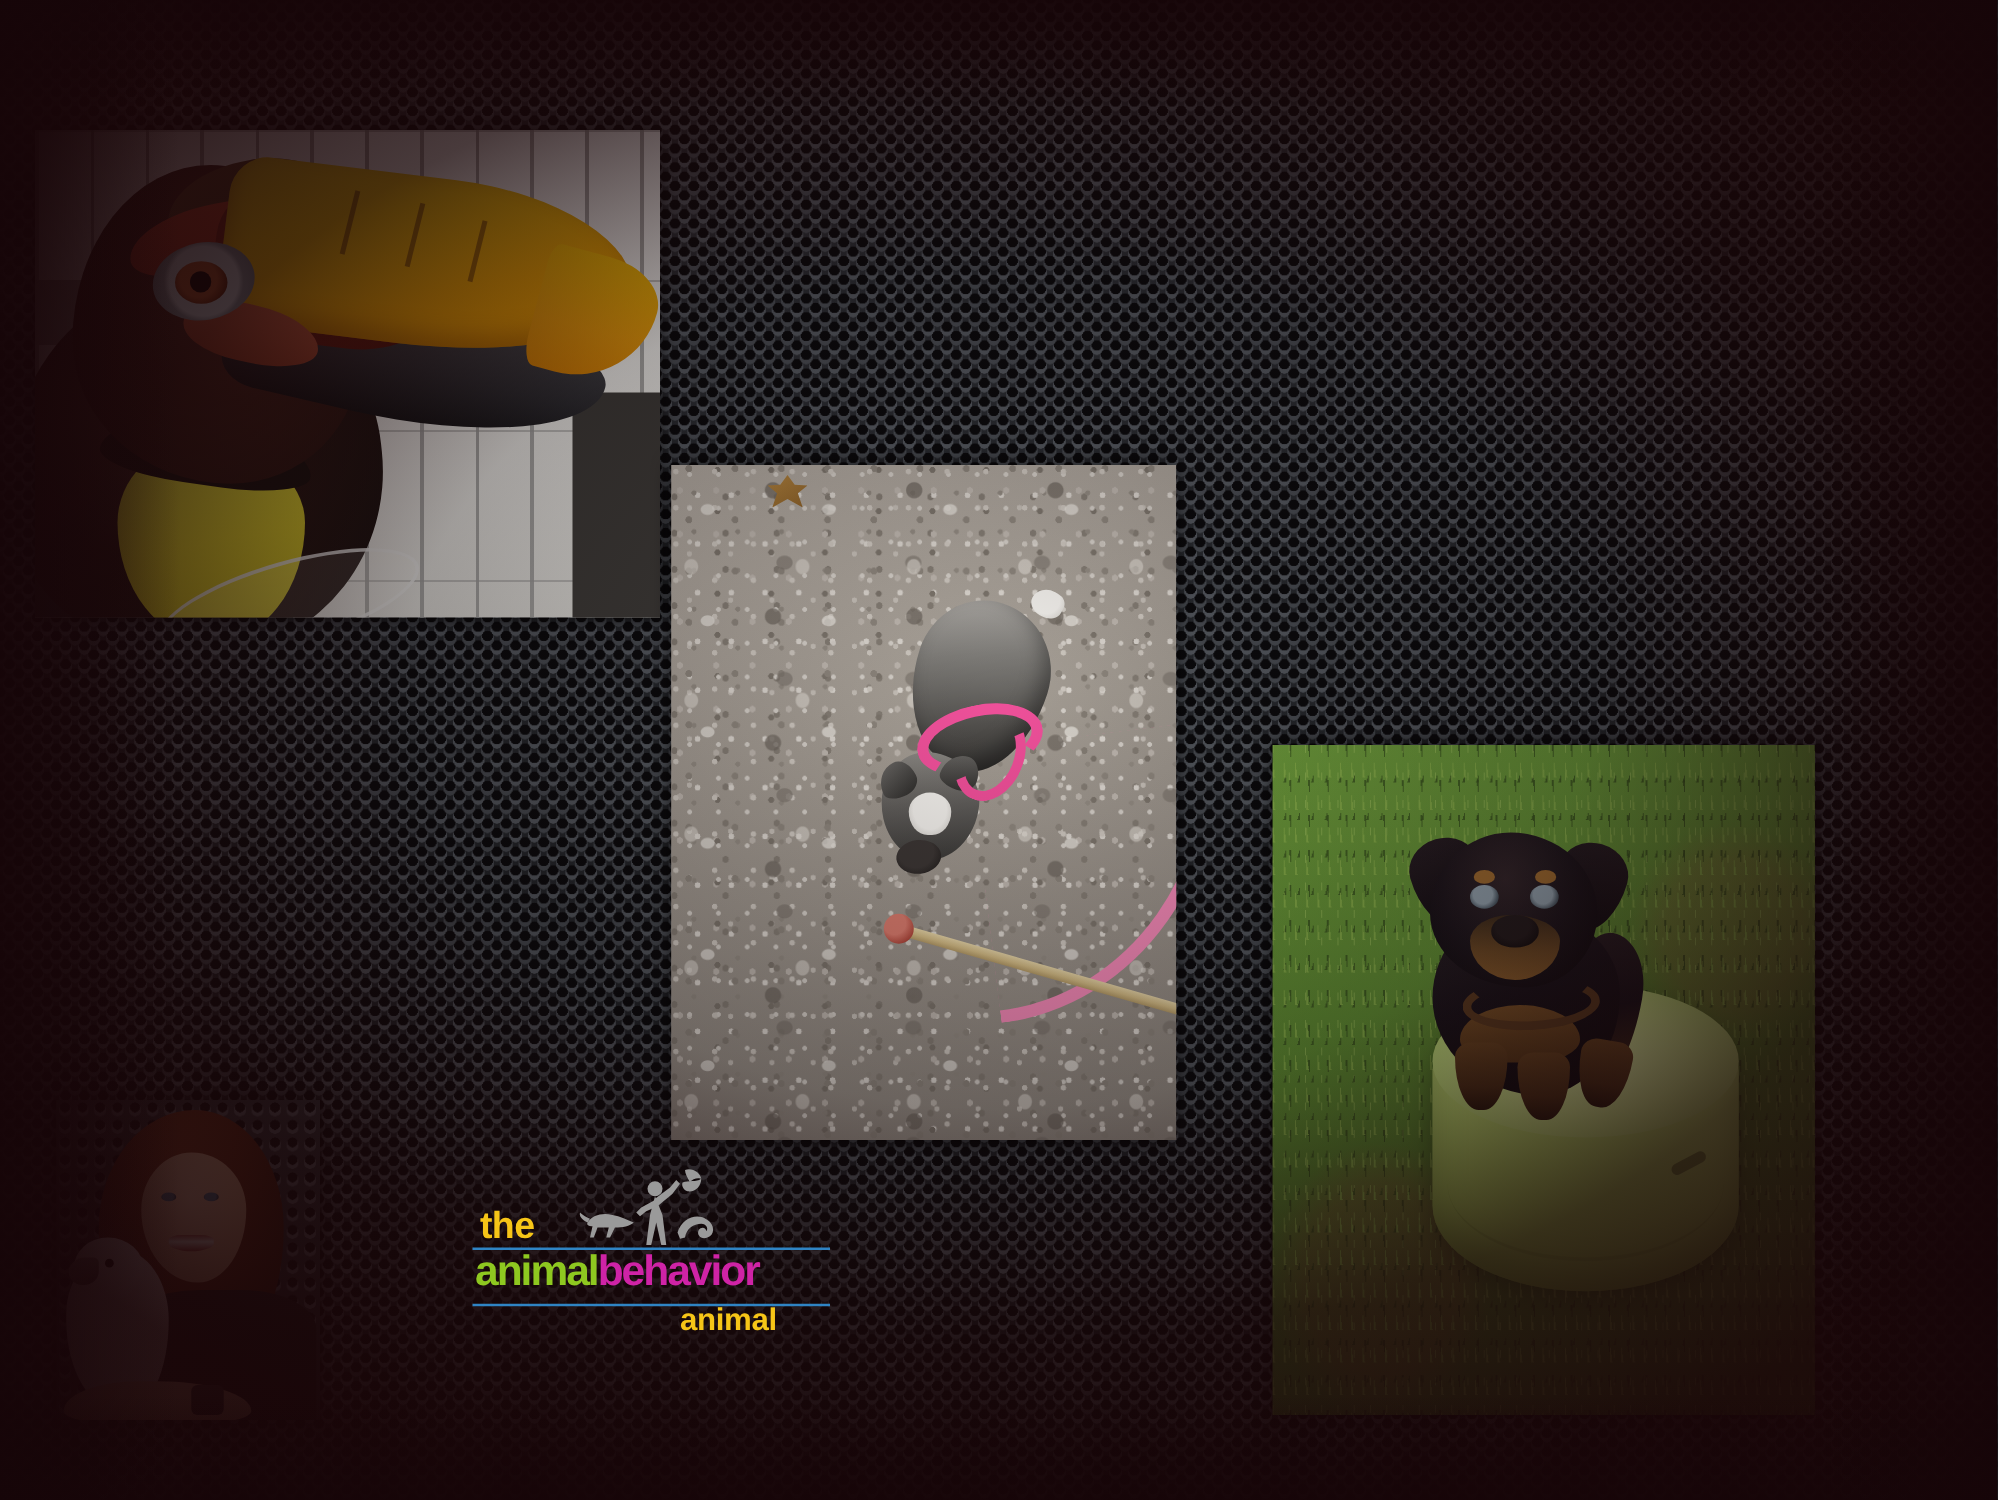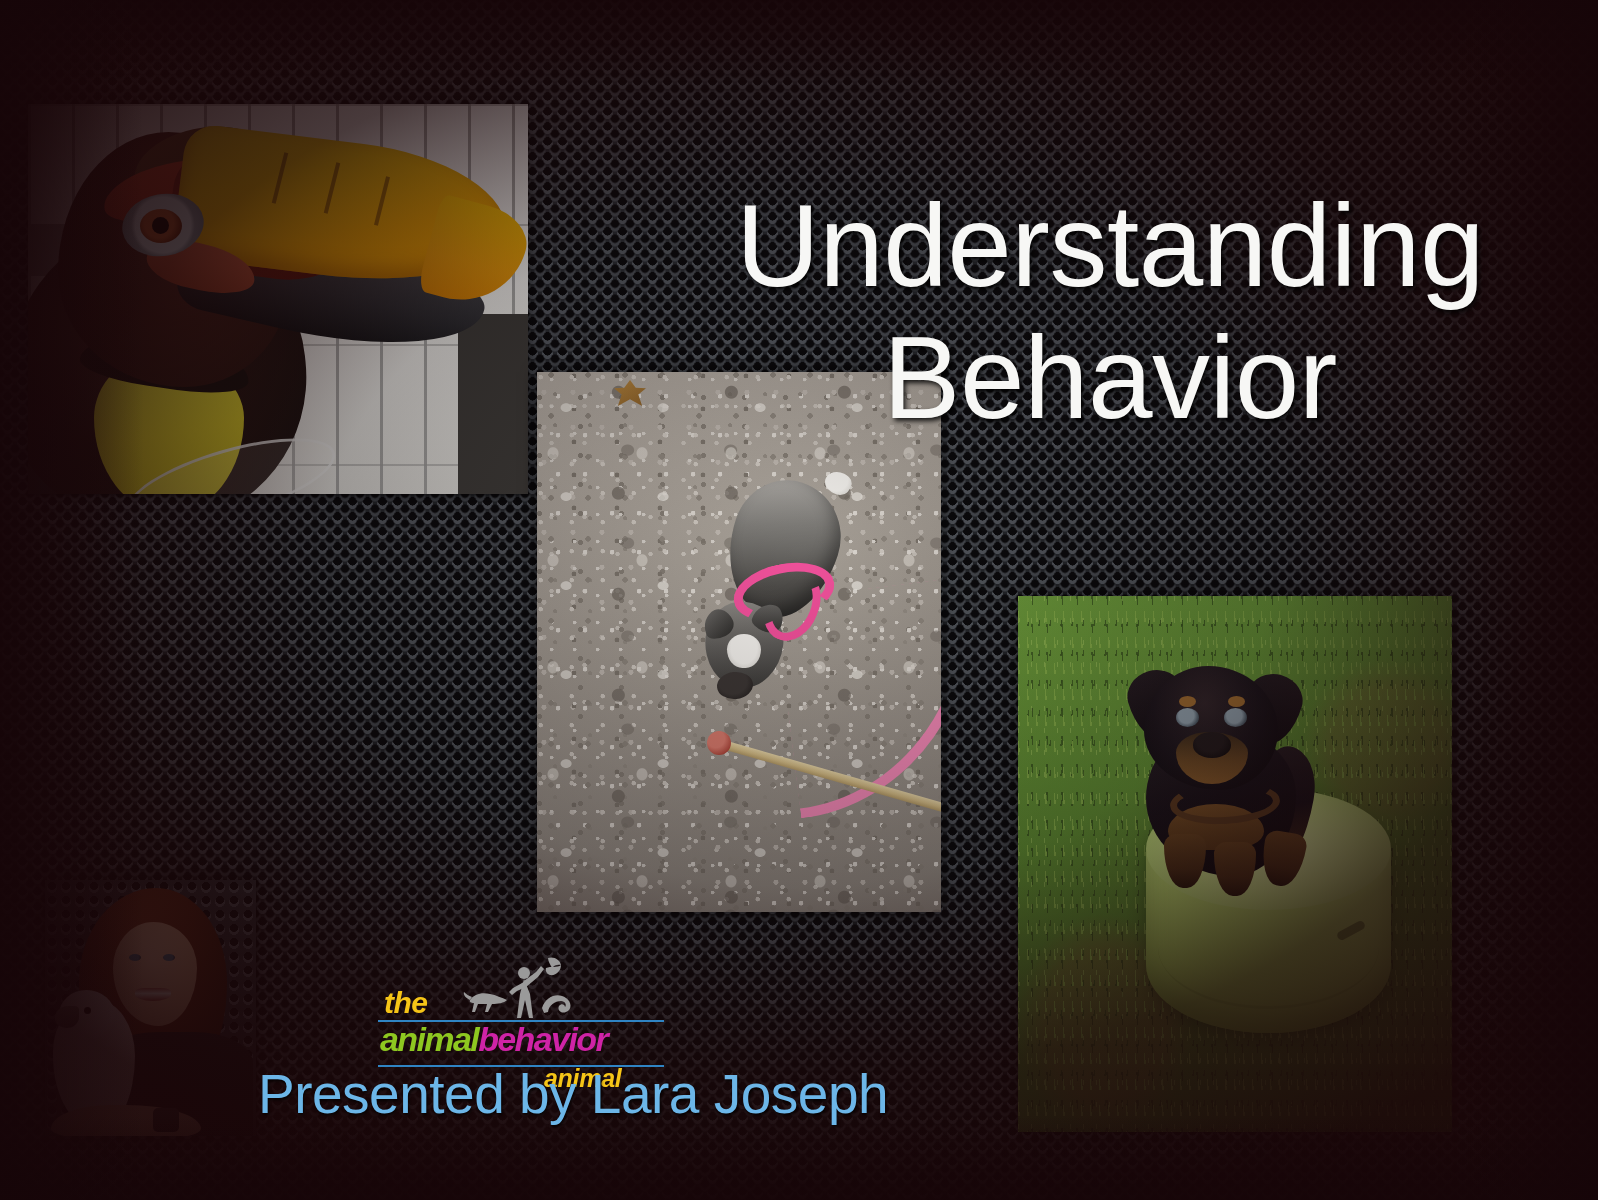--- a/index.html
+++ b/index.html
@@ -454,24 +454,23 @@
     font-weight: 400;
     letter-spacing: -0.5px;
     text-shadow: 2px 3px 5px rgba(0,0,0,0.85);
     white-space: pre-line;
   }
 
   
   #logo {
     position: absolute;
     left: 376px;
-    top: 962px;
+    top: 940px;
     width: 292px;
     height: 118px;
-    font-style: italic;
   }
   .logo-the {
     position: absolute; left: 8px; top: 24px;
     color: #f6c517;
     font-size: 30px;
     font-weight: 700;
     letter-spacing: -0.5px;
   }
   .logo-rule1 {
     position: absolute; left: 2px; top: 58px; width: 286px; height: 2px;
@@ -601,22 +600,20 @@
     <div class="hs-bird-head"></div>
     <div class="hs-bird-beak"></div>
     <div class="hs-bird-eye"></div>
     <div class="hs-arm"></div>
     <div class="hs-watch"></div>
   </div>
 
   <div class="vignette"></div>
   <div class="vignette2"></div>
 
-  <div id="title">Understanding
-Behavior</div>
 
   <div id="logo">
 
     <svg class="logo-art" viewBox="0 0 140 70">
 
       <g fill="#9a9a9a">
         <circle cx="62" cy="17" r="6"></circle>
         <path d="M62 23 L58 38 L55 62 L59 62 L63 44 L67 62 L71 62 L68 38 Z"></path>
         <path d="M62 25 L74 16 L79 10 L82 13 L76 21 L64 31 Z"></path>
         <path d="M62 26 L51 32 L47 36 L50 39 L55 35 L64 31 Z"></path>
@@ -637,15 +634,14 @@
       </g>
     </svg>
 
     <div class="logo-the">the</div>
     <div class="logo-rule1"></div>
     <div class="logo-main"><span class="logo-animal">animal</span><span class="logo-behavior">behavior</span></div>
     <div class="logo-rule2"></div>
     <div class="logo-center">animal</div>
   </div>
 
-  <div id="presented-by">Presented by Lara Joseph</div>
 
 </div>
 
 </body></html>

